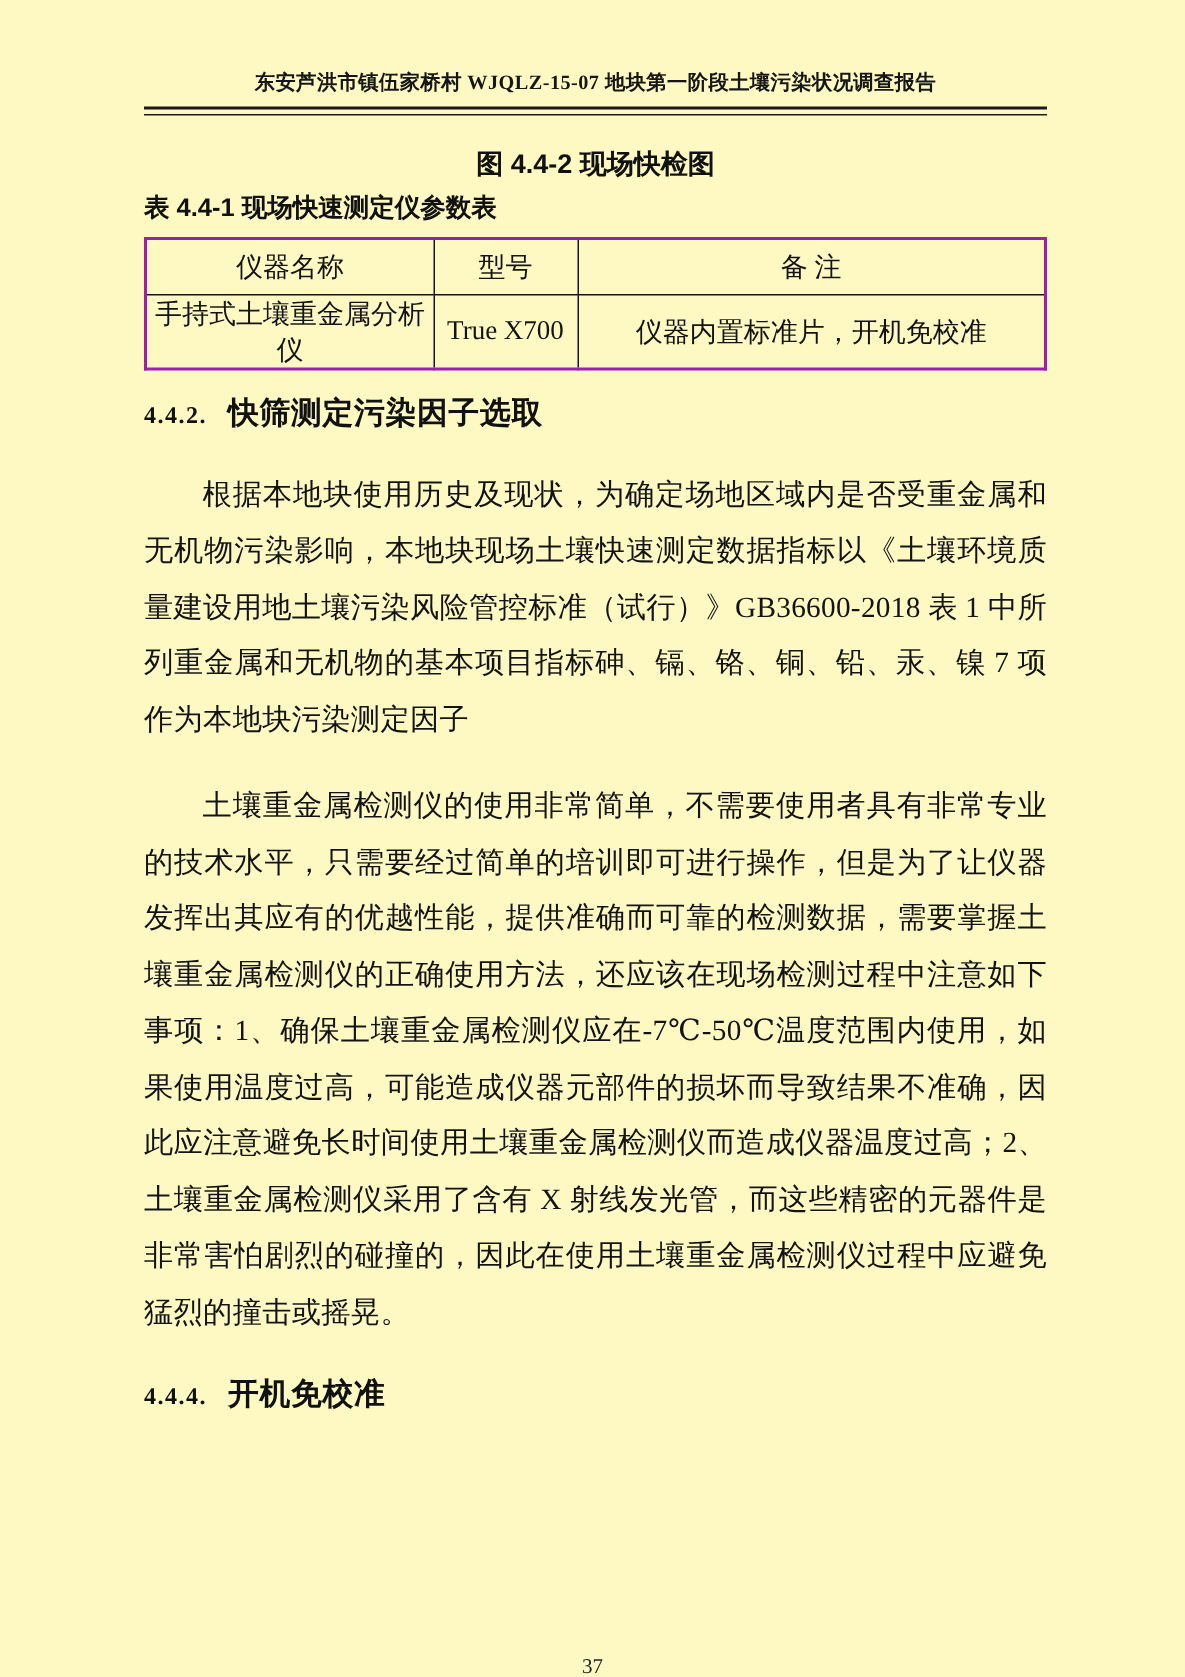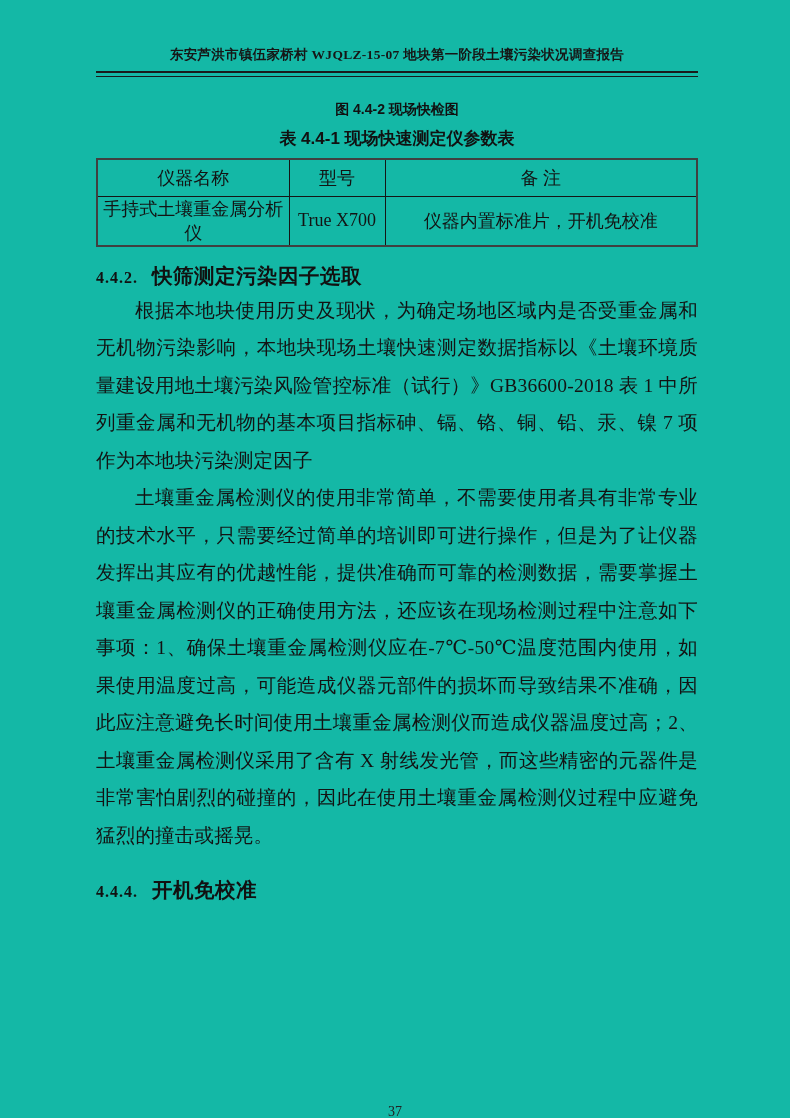--- a/index.html
+++ b/index.html
@@ -4,21 +4,21 @@
 <style>
   * { box-sizing: border-box; margin: 0; padding: 0; }
   html, body { background: #e8e8e8; }
   body { font-family: "Liberation Serif", "DejaVu Serif", serif; }
 
   .page {
     position: relative;
     width: 790px;
     height: 1118px;
     margin: 0 auto;
-    background: #14b8a6;
+    background: #fef9c3;
     color: #111;
     overflow: hidden;
   }
 
   .content {
     padding: 46px 92px 0 96px; 
   }
 
   
   .doc-header {
@@ -35,27 +35,26 @@
     border-top: 2.5px solid #1a1a1a;
     border-bottom: 1.5px solid #1a1a1a;
   }
 
   
   .figure-caption {
     margin-top: 20px;
     text-align: center;
     font-family: "Liberation Sans", "DejaVu Sans", sans-serif;
     font-weight: bold;
-    font-size: 14px;
+    font-size: 18px;
     line-height: 24px;
     color: #111;
   }
   .table-caption {
     margin-top: 7px;
-    text-align: center;
     font-family: "Liberation Sans", "DejaVu Sans", sans-serif;
     font-weight: bold;
     font-size: 17px;
     line-height: 22px;
     color: #111;
   }
 
   
   table.params {
     margin-top: 8px;
@@ -65,21 +64,21 @@
   }
   table.params th, table.params td {
     border: 1.6px solid #151515;
     text-align: center;
     vertical-align: middle;
     font-weight: normal;
     font-size: 18px;
     color: #131313;
     padding: 0 4px;
   }
-  table.params { border: 2px solid #404040; }
+  table.params { border: 2px solid #a21caf; }
   table.params th { height: 37px; }
   table.params td { height: 40px; }
   col.c-name  { width: 32%; }
   col.c-model { width: 16%; }
   col.c-note  { width: 52%; }
 
   
   .section-heading {
     margin-top: 15px;
     line-height: 28px;
@@ -95,21 +94,21 @@
   .section-heading .ttl {
     font-family: "Liberation Sans", "DejaVu Sans", sans-serif;
     font-weight: bold;
     font-size: 20.5px;
     letter-spacing: 0.5px;
     text-align: right;
   }
   .section-gap-lg { margin-top: 22px; }
 
   .para {
-    margin-top: 0;
+    margin-top: 20px;
     font-size: 19.5px;
     line-height: 37.5px;
     text-align: justify;
     text-indent: 2em;
     color: #131313;
     letter-spacing: 0.2px;
   }
 
   
   .page-footer {

